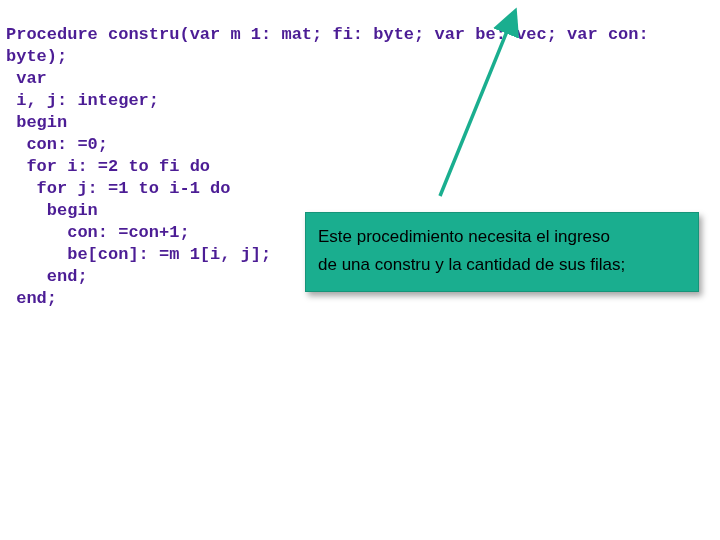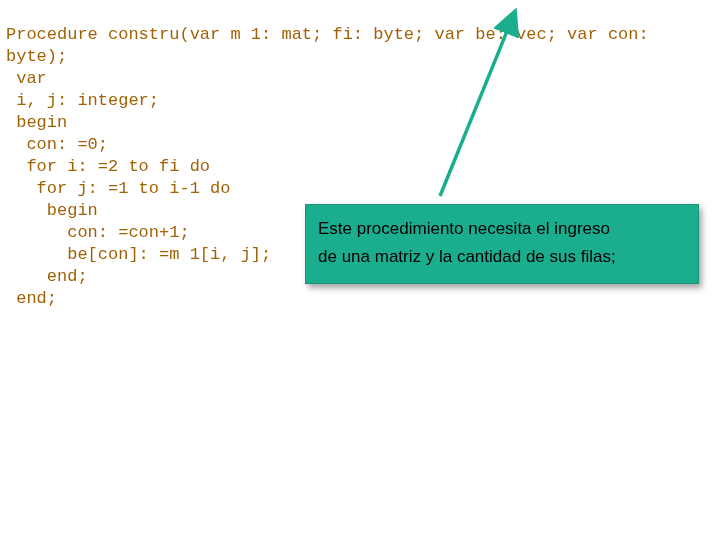--- a/index.html
+++ b/index.html
@@ -15,30 +15,30 @@
     position: relative;
     width: 720px;
     height: 540px;
     box-sizing: border-box;
   }
   .code {
     position: absolute;
     left: 6px;
     top: 2px;
     white-space: pre;
-    font-weight: normal;
+    font-weight: bold;
     font-size: 17px;
     line-height: 22px;
-    color: #a16207;
+    color: #4c1d95;
     letter-spacing: 0px;
   }
   .callout {
     position: absolute;
     left: 305px;
-    top: 204px;
+    top: 212px;
     width: 394px;
     box-sizing: border-box;
     background: #1aae8f;
     border: 1px solid rgba(0,0,0,0.15);
     box-shadow: 3px 4px 6px rgba(0,0,0,0.35);
     padding: 10px 12px 12px 12px;
     font-family: Arial, Helvetica, sans-serif;
     font-size: 17px;
     line-height: 28px;
     color: #000000;
@@ -76,16 +76,16 @@
     <defs>
       <marker id="arrowhead" markerWidth="8" markerHeight="8" refX="6" refY="4" orient="auto">
         <polygon points="0 0, 8 4, 0 8" fill="#1aae8f"></polygon>
       </marker>
     </defs>
     <line x1="440" y1="196" x2="514" y2="14" stroke="#1aae8f" stroke-width="3.5" marker-end="url(#arrowhead)"></line>
   </svg>
 
   <div class="callout">
     <div>Este procedimiento necesita el ingreso</div>
-    <div>de una matriz y la cantidad de sus filas;</div>
+    <div>de una constru y la cantidad de sus filas;</div>
   </div>
 
 </div>
 
 </body></html>

